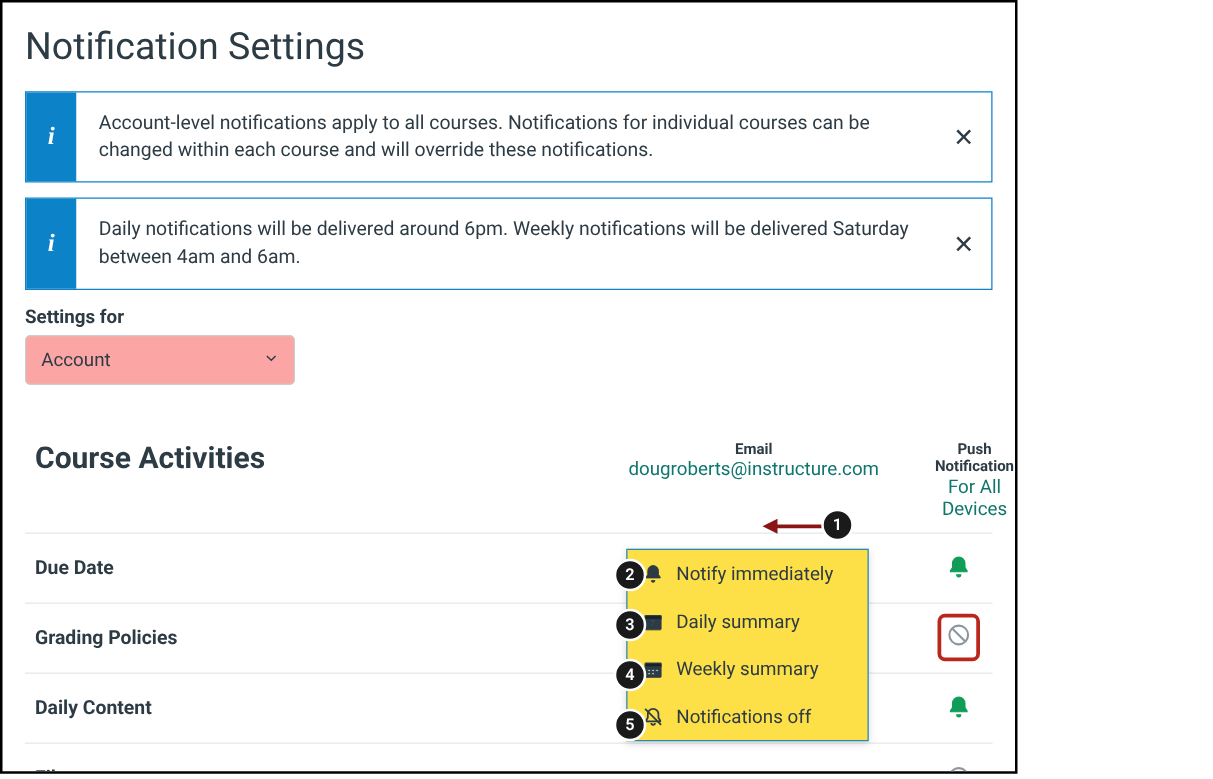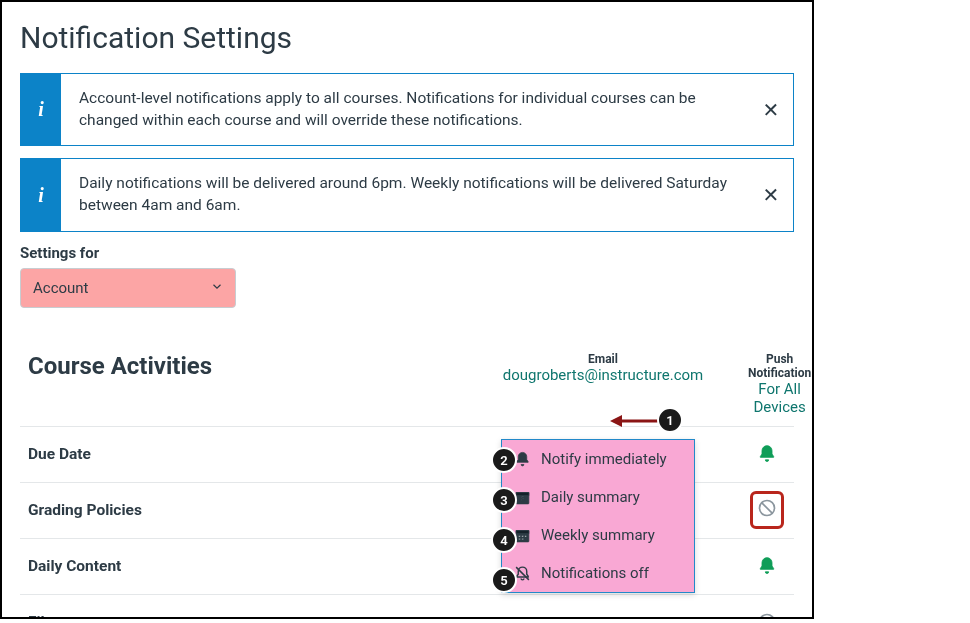--- a/index.html
+++ b/index.html
@@ -154,21 +154,21 @@
     border-radius: 6px;
     padding: 4px;
   }
   
   .dropdown {
     position: absolute;
     left: 499px;
     top: 437px;
     width: 194px;
     border: 1px solid #2289c9;
-    background: #f9a8d4;
+    background: #fde047;
     box-shadow: 0 2px 6px rgba(0,0,0,0.15);
     z-index: 5;
   }
   .dropdown .item {
     display: flex;
     align-items: center;
     gap: 10px;
     padding: 10px 12px;
     font-size: 15px;
     color: #2d3b45;

